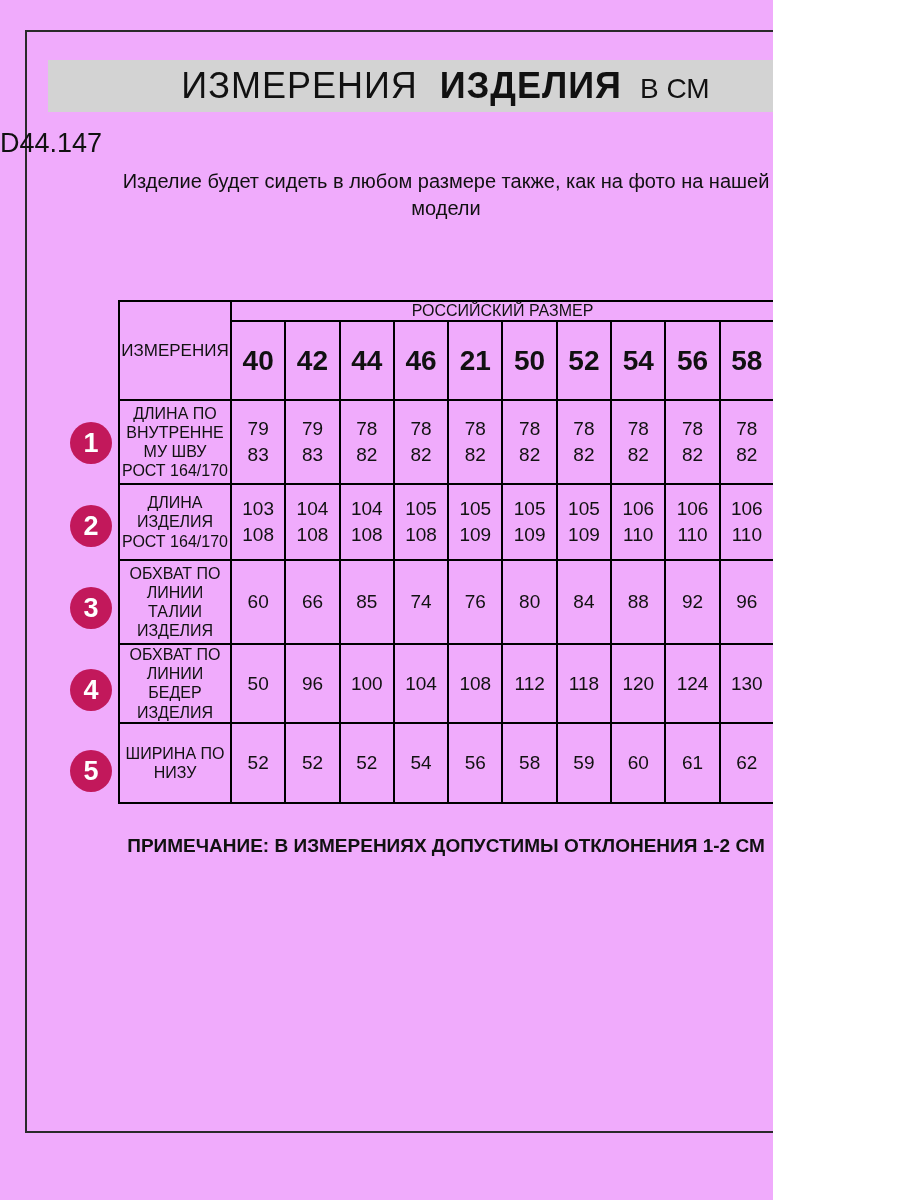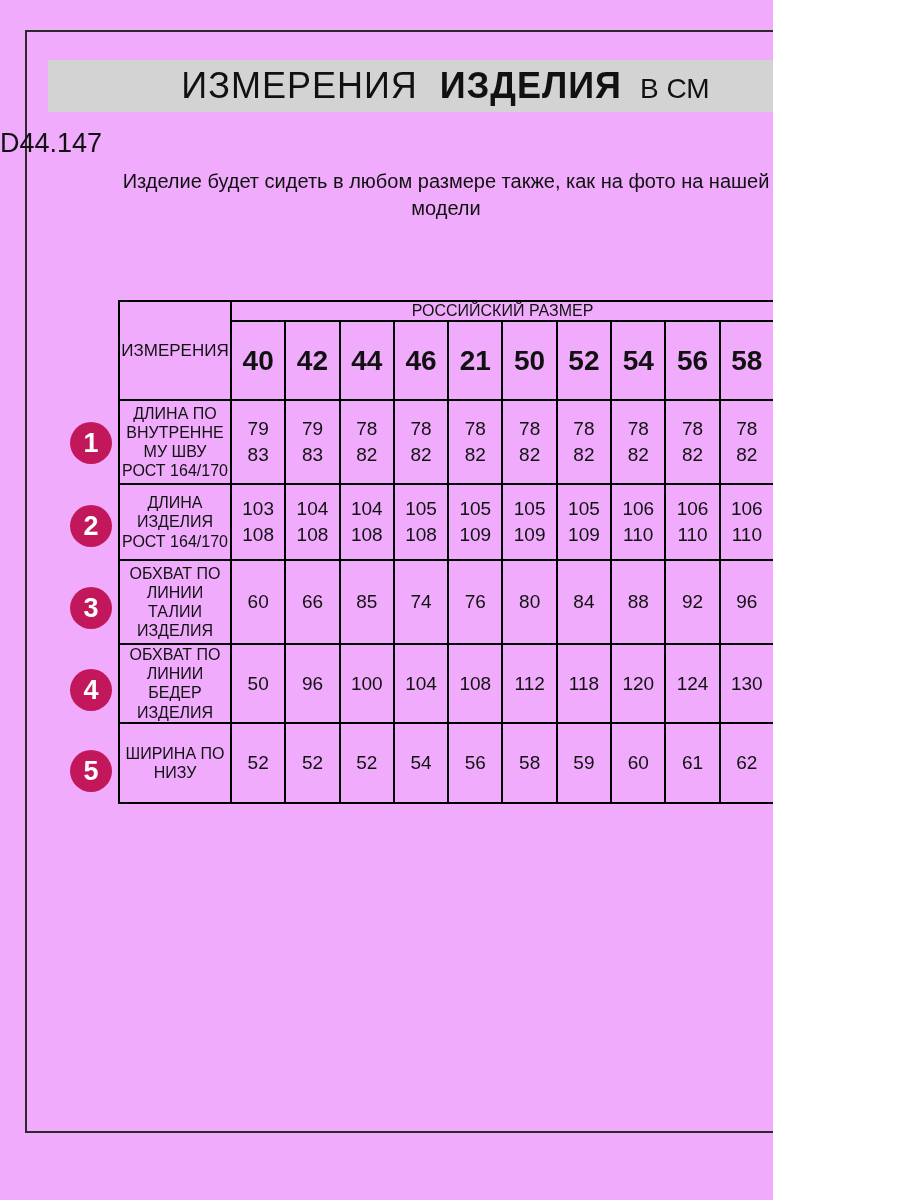--- a/index.html
+++ b/index.html
@@ -289,13 +289,14 @@
       </tr>
     </tbody>
   </table>
 
   <div class="badge b1">1</div>
   <div class="badge b2">2</div>
   <div class="badge b3">3</div>
   <div class="badge b4">4</div>
   <div class="badge b5">5</div>
 
+  <div class="note">ПРИМЕЧАНИЕ: В ИЗМЕРЕНИЯХ ДОПУСТИМЫ ОТКЛОНЕНИЯ 1-2 СМ</div>
 </div>
 
 </body></html>

